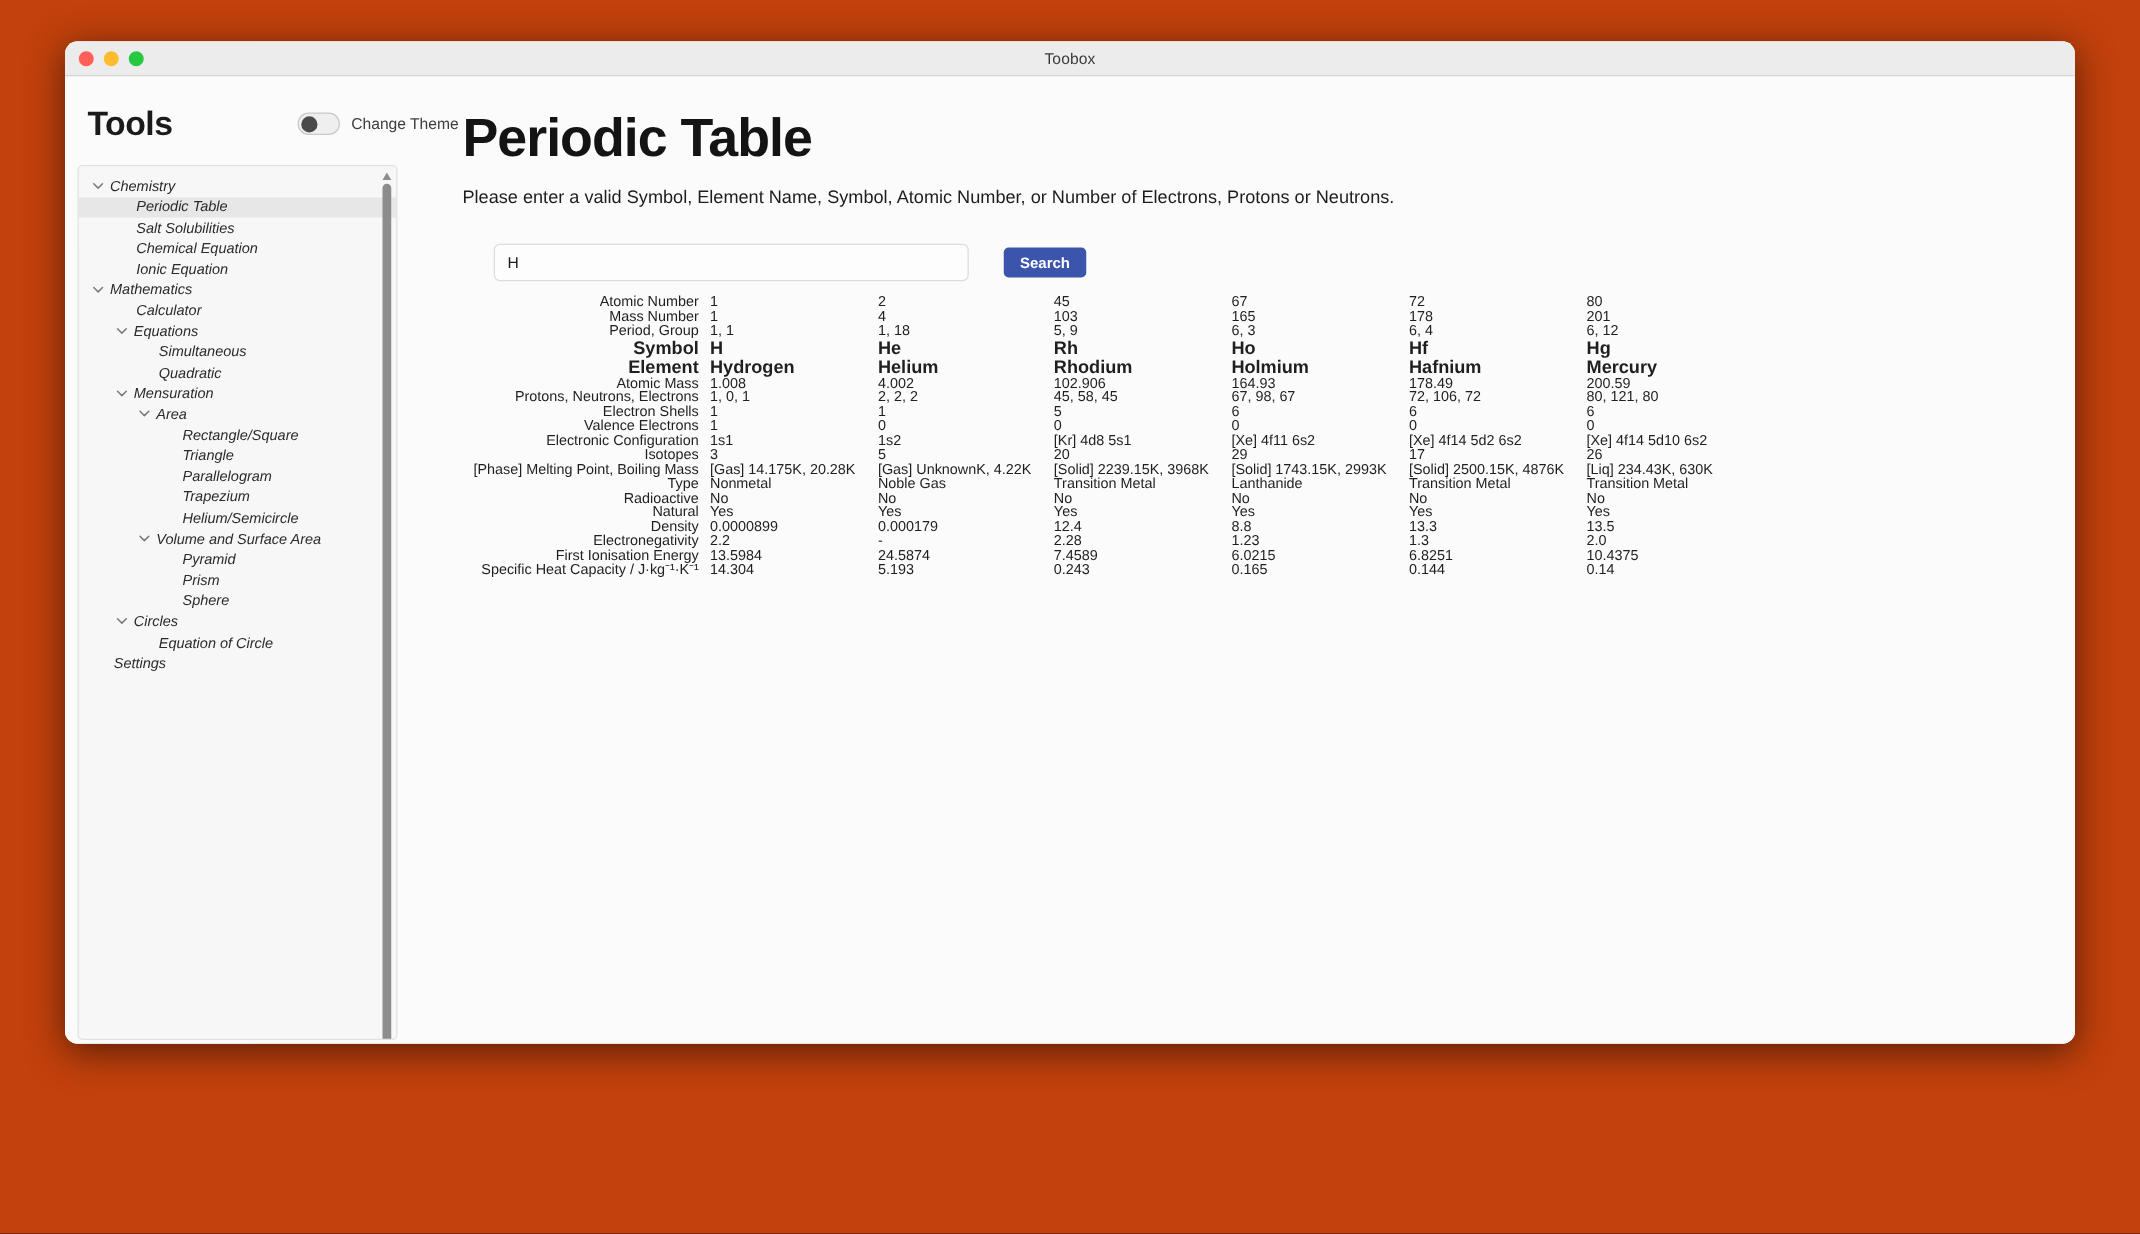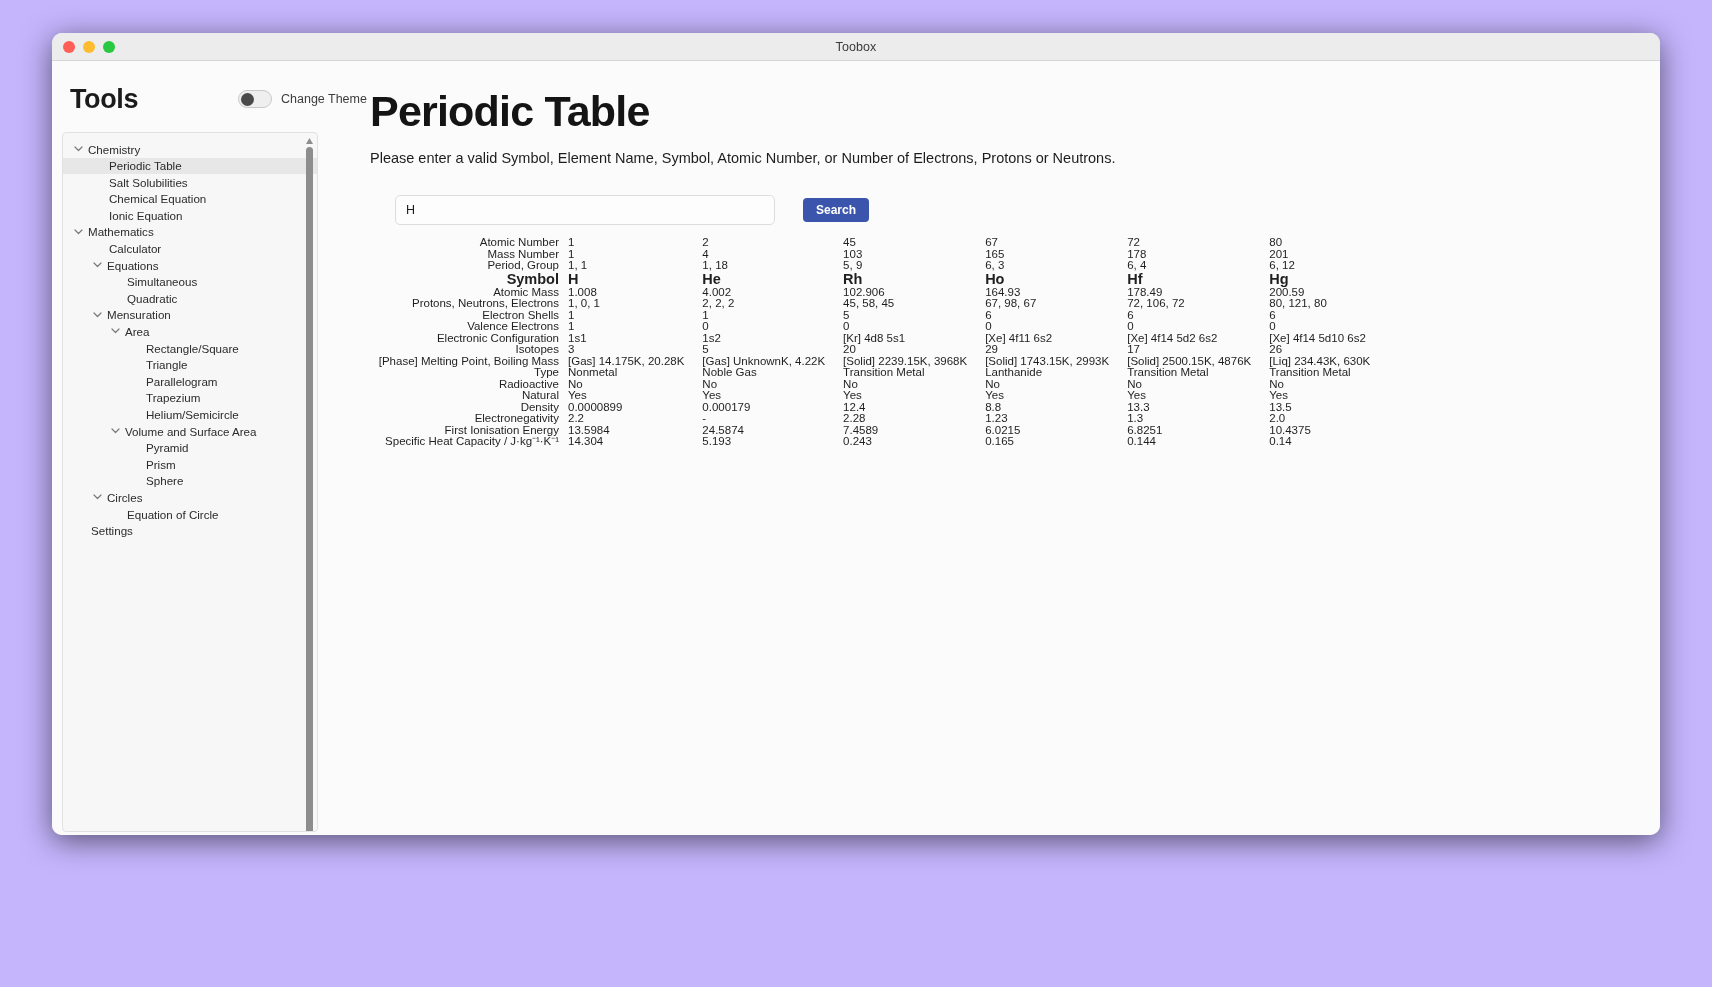--- a/index.html
+++ b/index.html
@@ -2,21 +2,21 @@
 <html><head>
 <meta charset="utf-8">
 <style>
   * { box-sizing: border-box; margin: 0; padding: 0; }
   html, body {
     width: 1712px; height: 987px;
     background: #000;
     font-family: "Liberation Sans", sans-serif;
     overflow: hidden;
   }
-  #root { position: relative; width: 1712px; height: 987px; background: #c4b5fd; }
+  #root { position: relative; width: 1712px; height: 987px; background: #c2410c; }
 
   
   .window {
     position: absolute; left: 52px; top: 33px;
     width: 1608px; height: 802px;
     background: #fbfbfb;
     border-radius: 10px;
     overflow: hidden;
     box-shadow: 0 6px 30px rgba(0,0,0,0.55);
   }
@@ -54,21 +54,21 @@
 
   .tree-box {
     margin-top: 13px;
     height: 700px;
     background: #f7f7f7;
     border: 1px solid #e1e1e1;
     border-radius: 4px;
     position: relative;
     overflow: hidden;
   }
-  .tree { padding: 8px 0 0 0; }
+  .tree { padding: 8px 0 0 0; font-style: italic; }
   .node {
     display: flex; align-items: center;
     height: 16.6px; font-size: 11.6px; color: #2b2b2b;
     cursor: pointer; padding-left: 6px; white-space: nowrap;
   }
   .node.selected { background: #e7e7e7; }
   .chev { width: 13px; height: 13px; flex: 0 0 auto; margin-right: 2px; opacity: .72; }
   .chev svg { display: block; }
   .node-label { line-height: 1; }
   .d0 { padding-left: 10px; }
@@ -317,20 +317,29 @@
               </tr>
               <tr class="big">
                 <td class="rowlabel">Symbol</td>
                 <td class="cell">H</td>
                 <td class="cell">He</td>
                 <td class="cell">Rh</td>
                 <td class="cell">Ho</td>
                 <td class="cell">Hf</td>
                 <td class="cell">Hg</td>
               </tr>
+              <tr class="big">
+                <td class="rowlabel">Element</td>
+                <td class="cell">Hydrogen</td>
+                <td class="cell">Helium</td>
+                <td class="cell">Rhodium</td>
+                <td class="cell">Holmium</td>
+                <td class="cell">Hafnium</td>
+                <td class="cell">Mercury</td>
+              </tr>
               <tr>
                 <td class="rowlabel">Atomic Mass</td>
                 <td class="cell">1.008</td>
                 <td class="cell">4.002</td>
                 <td class="cell">102.906</td>
                 <td class="cell">164.93</td>
                 <td class="cell">178.49</td>
                 <td class="cell">200.59</td>
               </tr>
               <tr>

